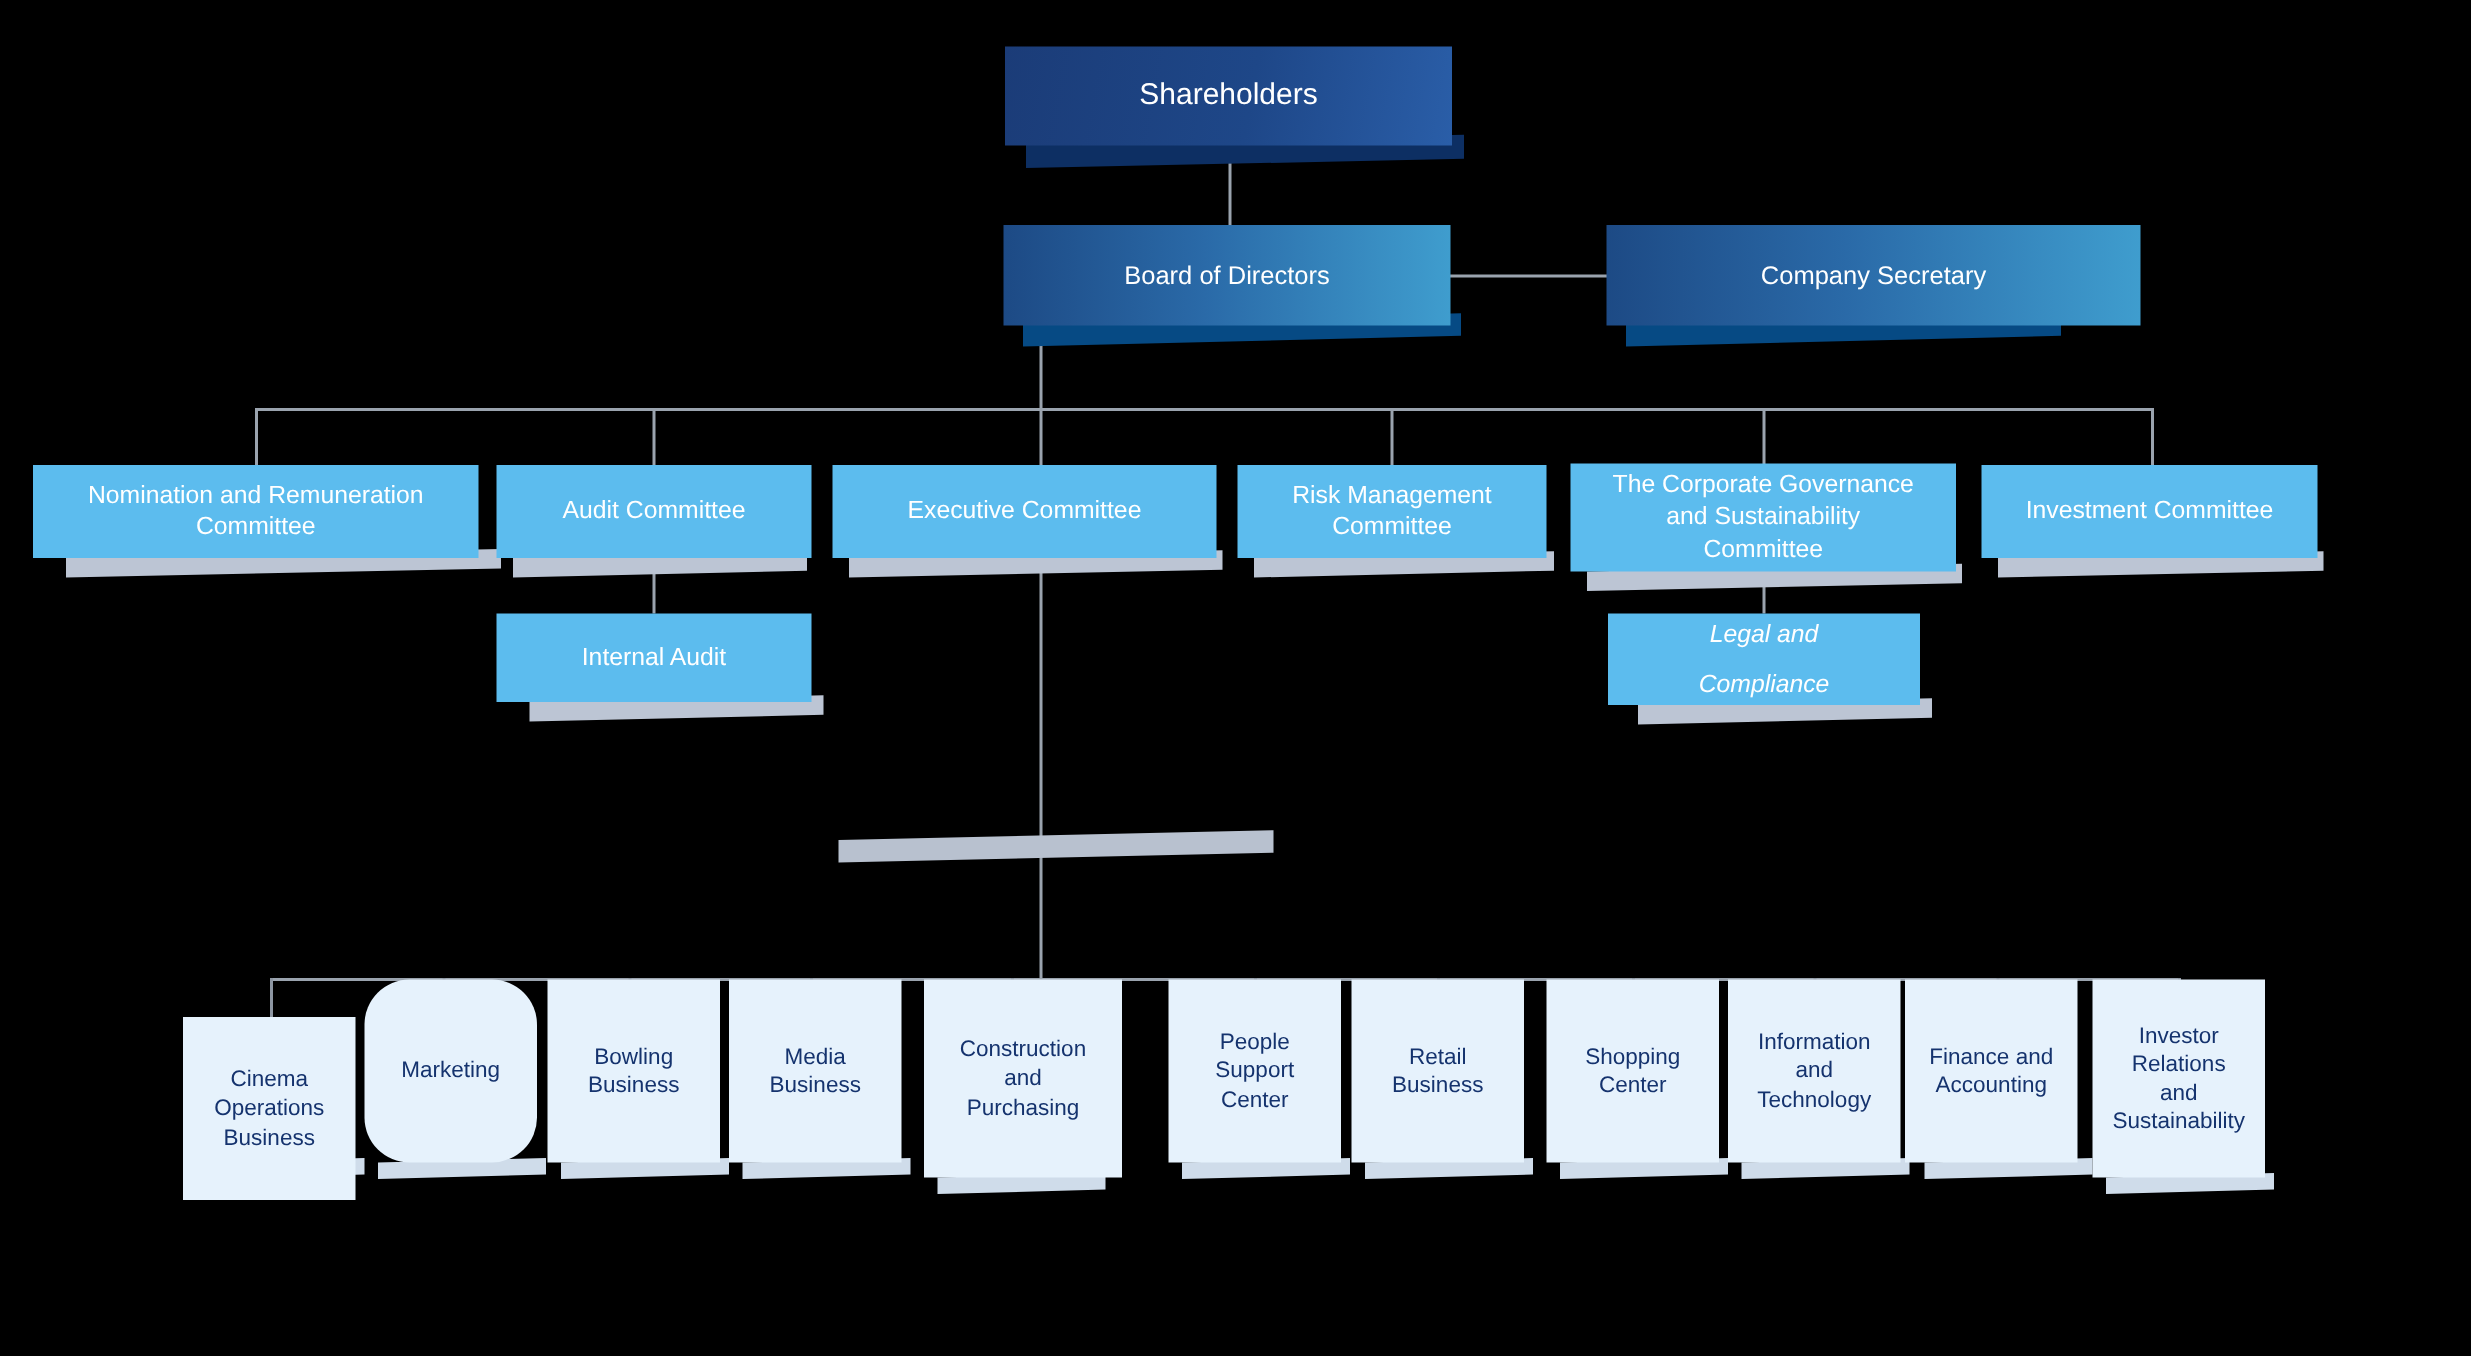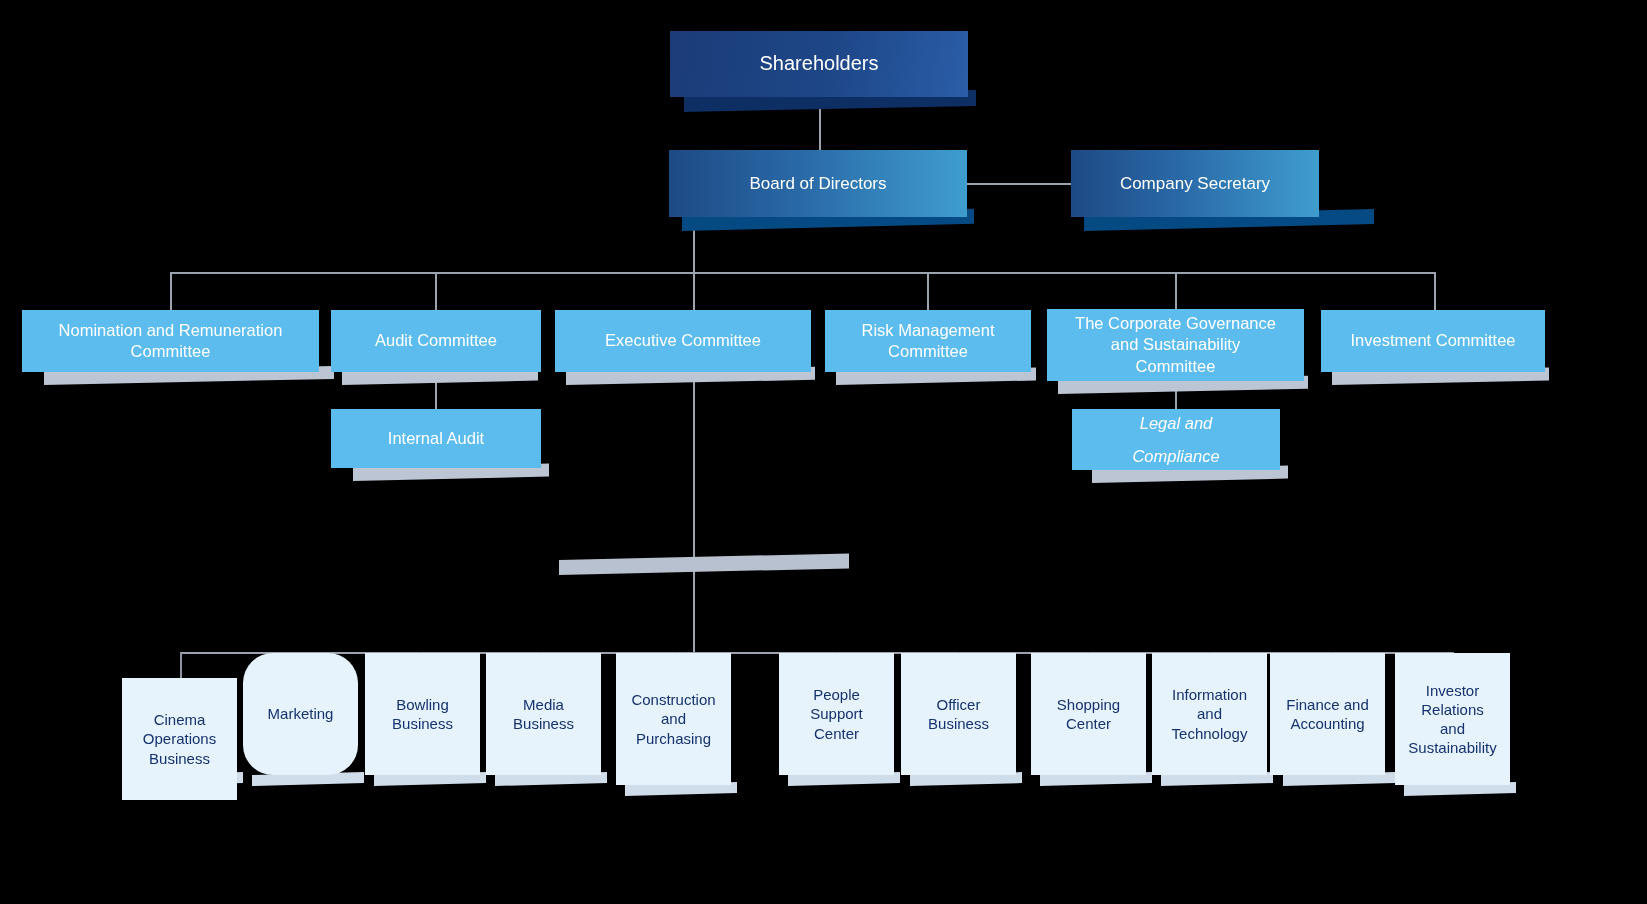--- a/index.html
+++ b/index.html
@@ -158,21 +158,21 @@
   <div class="shadow tier-dept-shadow" style="left:1404px; top:785px; width:112px; height:11px; transform: skewY(-1.5deg);"></div>
 
   <div class="node tier-top" style="left:670px; top:31px; width:298px; height:66px;">
     <span class="label">Shareholders</span>
   </div>
 
   <div class="node tier-board" style="left:669px; top:150px; width:298px; height:67px;">
     <span class="label">Board of Directors</span>
   </div>
 
-  <div class="node tier-board" style="left:1071px; top:150px; width:248px; height:67px;text-align:center;">
+  <div class="node tier-board" style="left:1071px; top:150px; width:356px; height:67px;text-align:center;">
     <span class="label">Company Secretary</span>
   </div>
 
   <div class="node tier-committee" style="left:22px; top:310px; width:297px; height:62px;">
     <span class="label">Nomination and Remuneration
 Committee</span>
   </div>
 
   <div class="node tier-committee" style="left:331px; top:310px; width:210px; height:62px;">
     <span class="label">Audit Committee</span>
@@ -216,32 +216,32 @@
     <span class="label">Marketing</span>
   </div>
   <div class="node tier-dept" style="left:365px; top:653px; width:115px; height:122px;">
     <span class="label">Bowling
 Business</span>
   </div>
   <div class="node tier-dept" style="left:486px; top:653px; width:115px; height:122px;">
     <span class="label">Media
 Business</span>
   </div>
-  <div class="node tier-dept" style="left:616px; top:653px; width:115px; height:132px;">
+  <div class="node tier-dept" style="left:616px; top:653px; width:132px; height:132px;">
     <span class="label">Construction
 and
 Purchasing</span>
   </div>
   <div class="node tier-dept" style="left:779px; top:653px; width:115px; height:122px;">
     <span class="label">People
 Support
 Center</span>
   </div>
   <div class="node tier-dept" style="left:901px; top:653px; width:115px; height:122px;">
-    <span class="label">Officer
+    <span class="label">Retail
 Business</span>
   </div>
   <div class="node tier-dept" style="left:1031px; top:653px; width:115px; height:122px;">
     <span class="label">Shopping
 Center</span>
   </div>
   <div class="node tier-dept" style="left:1152px; top:653px; width:115px; height:122px;">
     <span class="label">Information
 and
 Technology</span>

